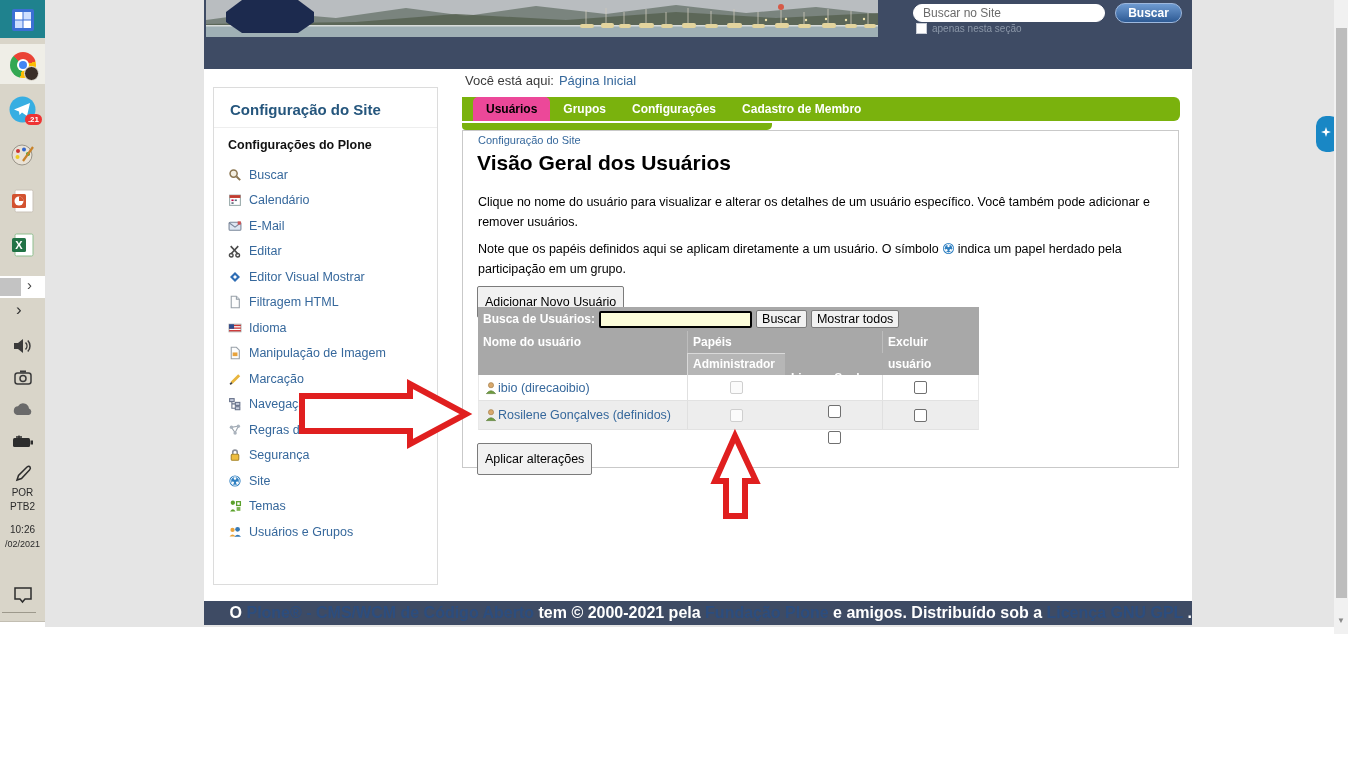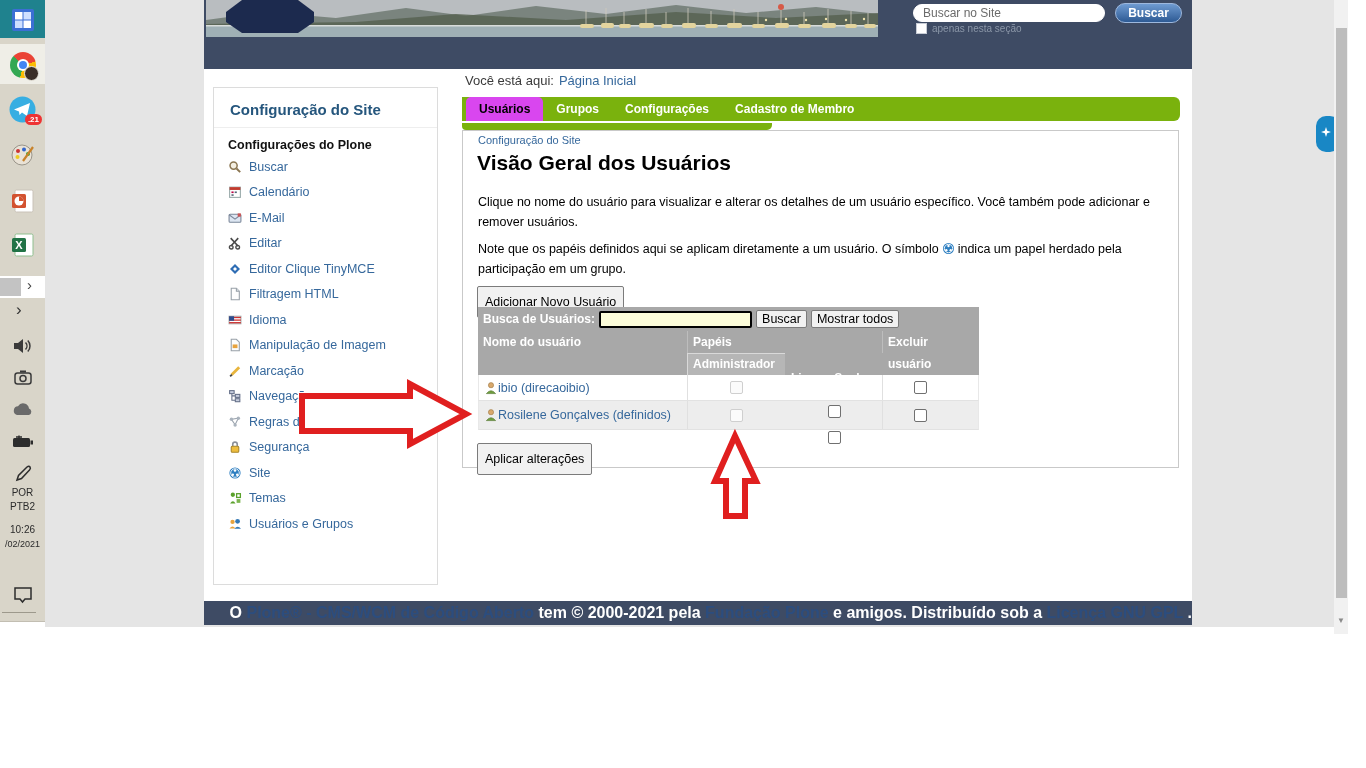--- a/index.html
+++ b/index.html
@@ -47,30 +47,30 @@
   .site-search-cb { position:absolute; left:916px; top:23px; width:11px; height:11px; background:#fff; border:1px solid #c8cdd6; }
   .site-search-cb-label { position:absolute; left:932px; top:23px; font-size:10px; color:#8b97a8; }
 
   .breadcrumb { position:absolute; left:465px; top:73px; font-size:13px; color:#3a3a3a; }
   .breadcrumb a { color:#36689c; text-decoration:none; margin-left:5px; }
 
   
   .portlet { position:absolute; left:213px; top:87px; width:225px; height:498px; background:#fff; border:1px solid #dcdcdc; }
   .portlet-title { padding:13px 16px 9px 16px; font-size:15px; font-weight:bold; color:#25567d; border-bottom:1px solid #eee; }
   .portlet-body { padding:10px 14px; }
-  .portlet-section { font-size:12.5px; font-weight:bold; color:#111; margin-bottom:2px; }
+  .portlet-section { font-size:12.5px; font-weight:bold; color:#111; margin-bottom:10px; }
   .cfg-list { list-style:none; }
   .cfg-list li { display:flex; align-items:center; gap:7px; height:25.5px; cursor:pointer; }
   .cfg-list .lbl { font-size:12.5px; color:#36689c; }
   .ic { width:14px; height:14px; flex-shrink:0; display:inline-block; }
 
   
   .tabbar { position:absolute; left:462px; top:97px; width:718px; height:24px; background:#7ab20d; border-radius:0 6px 6px 0; display:flex; align-items:stretch; }
   .tab { font-size:12px; font-weight:bold; color:#fff; line-height:24px; padding:0 13px; cursor:pointer; }
-  .tab.active { background:#d946ef; color:#000; border-radius:5px 5px 0 0; margin-left:4px; }
+  .tab.active { background:#ec4899; color:#000; border-radius:5px 5px 0 0; margin-left:11px; }
   .tab-substrip { position:absolute; left:462px; top:123px; width:310px; height:7px; background:#7ab20d; border-radius:0 0 5px 4px; }
 
   
   .content-panel { position:absolute; left:462px; top:130px; width:717px; height:338px; background:#fff; border:1px solid #c9c9c9; }
   .crumb-link { position:absolute; left:478px; top:134px; font-size:11px; color:#36689c; text-decoration:none; }
   .doc-title { position:absolute; left:477px; top:151px; font-size:21px; font-weight:bold; color:#000; }
   .para { position:absolute; left:478px; width:690px; font-size:12.5px; line-height:1.58; color:#000; }
   .p1 { top:193px; }
   .p2 { top:240px; }
   .inline-ic { display:inline-block; width:13px; height:13px; vertical-align:-2px; margin:0 3px; }
@@ -216,21 +216,21 @@
                 <circle cx="3" cy="10.4" r="1.7" fill="none" stroke="#4a4a4a" stroke-width="1.3"></circle>
                 <circle cx="9" cy="10.4" r="1.7" fill="none" stroke="#4a4a4a" stroke-width="1.3"></circle>
               </svg></span>
           <span class="lbl">Editar</span>
           </li>
         <li>
           <span class="ic"><svg viewBox="0 0 13 13">
                 <rect x="3.2" y="3.2" width="6.6" height="6.6" transform="rotate(45 6.5 6.5)" fill="#2e6db4"></rect>
                 <rect x="5.2" y="5.2" width="2.6" height="2.6" transform="rotate(45 6.5 6.5)" fill="#fff"></rect>
               </svg></span>
-          <span class="lbl">Editor Clique TinyMCE</span>
+          <span class="lbl">Editor Visual Mostrar</span>
           </li>
         <li>
           <span class="ic"><svg viewBox="0 0 13 13">
                 <path d="M3 1.2 h4.8 l2.7 2.7 v7.9 h-7.5 z" fill="#fdfdfd" stroke="#98a0a8"></path>
                 <path d="M7.8 1.2 v2.7 h2.7" fill="#dde2e6" stroke="#98a0a8"></path>
               </svg></span>
           <span class="lbl">Filtragem HTML</span>
           </li>
         <li>
           <span class="ic"><svg viewBox="0 0 13 13">

